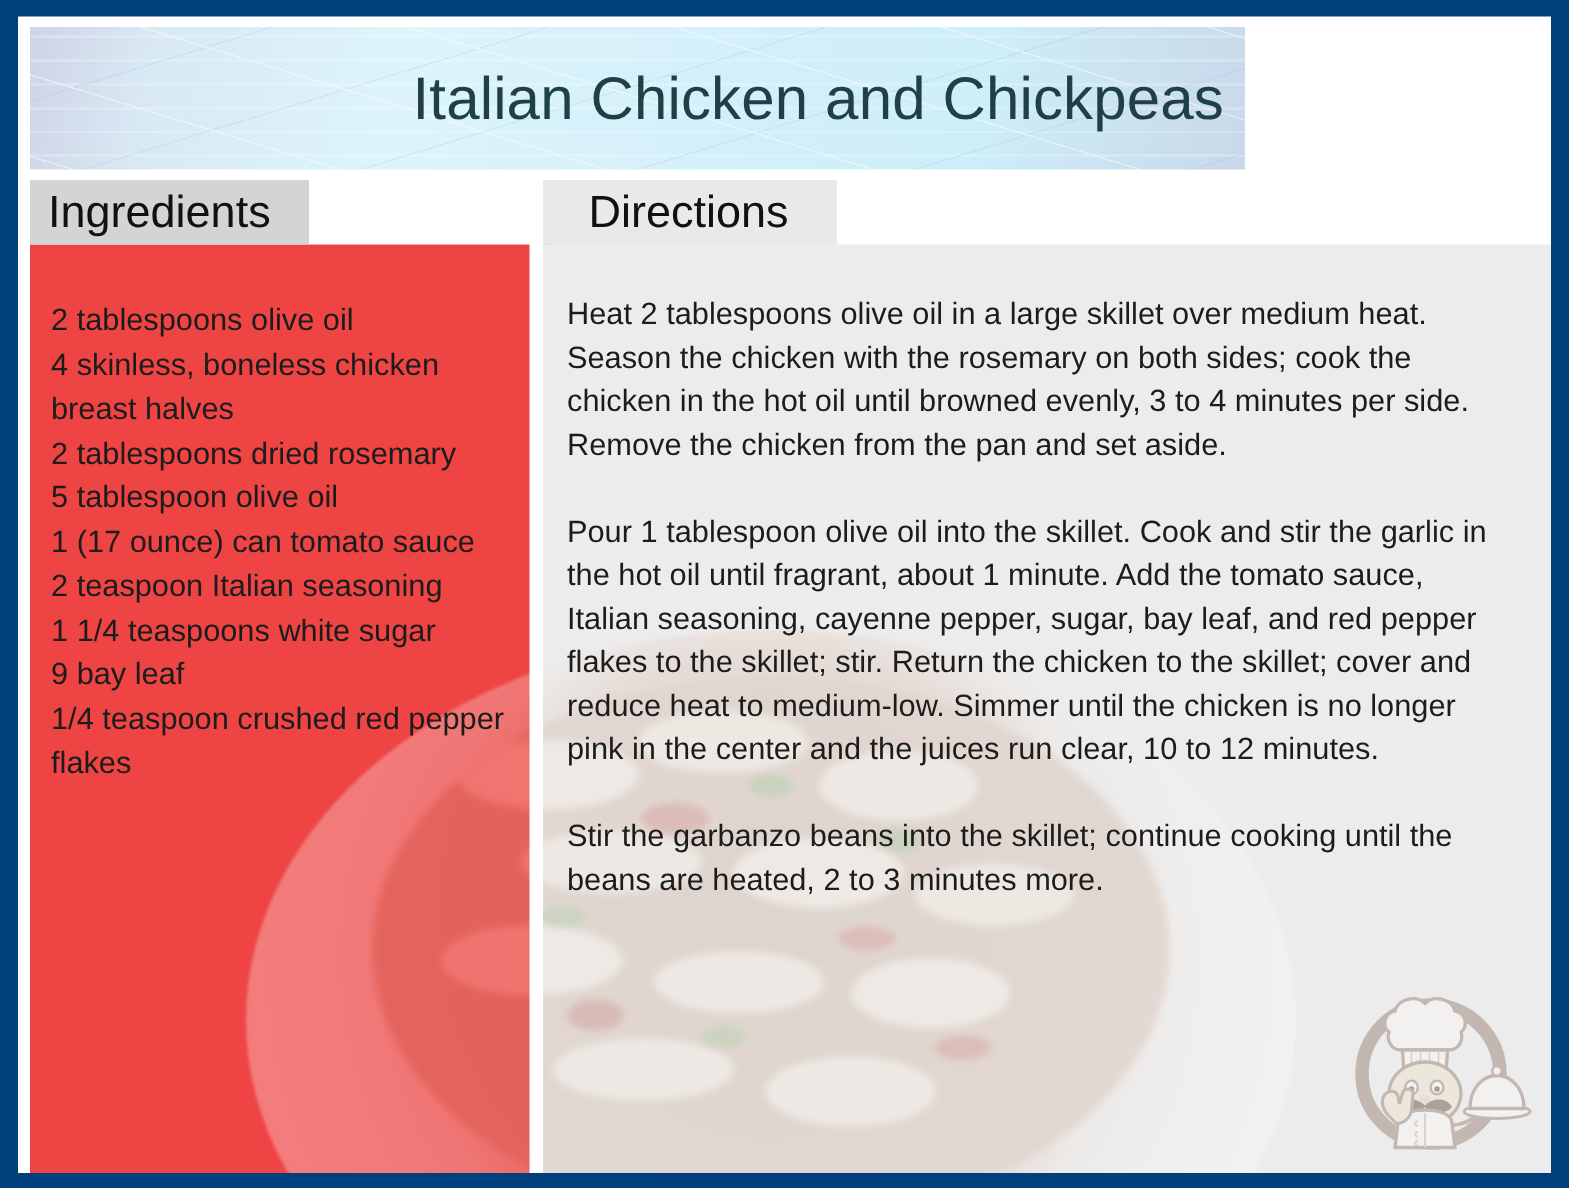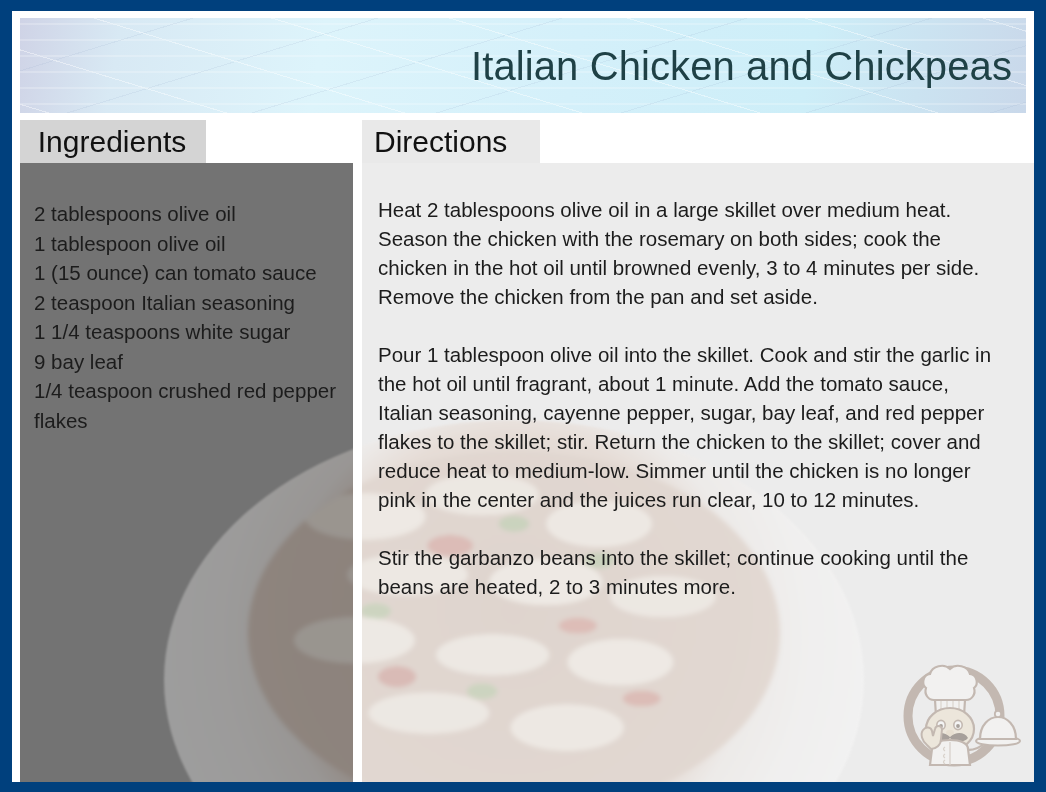--- a/index.html
+++ b/index.html
@@ -30,21 +30,21 @@
     height: 771px;
     background: #ffffff;
     overflow: hidden;
   }
 
   
   #title-banner {
     position: absolute;
     left: 8px;
     top: 7px;
-    width: 1006px;
+    width: 810px;
     height: 95px;
     background:
       linear-gradient(100deg, #cfd3e6 0%, #d8e9f4 10%, #ddf4fb 30%,
                       #d4f0fa 55%, #cdeef8 78%, #c9d8ea 100%);
     overflow: hidden;
   }
   
   #banner-texture {
     position: absolute;
     inset: -40px -20px;
@@ -102,33 +102,33 @@
     bottom: 0;
     overflow: hidden;
     z-index: 2;
   }
 
   
   #ingredients-tab {
     left: 8px;
     width: 186px;
     background: #d4d4d4;
-    justify-content: center;
   }
   #ingredients-panel {
     left: 8px;
     width: 349px;
-    background: #737373;
+    background: #ef4444;
   }
 
   
   #directions-tab {
     left: 350px;
-    width: 178px;
+    width: 196px;
     background: #e9e9e9;
+    justify-content: center;
   }
   #directions-panel {
     left: 350px;
     width: 672px;
     background: #ececec;
   }
 
   
   .photo-layer {
     position: absolute;
@@ -256,22 +256,24 @@
 
       <div class="panel-body" id="ingredients-panel">
         <div class="photo-layer">
           <div class="bowl">
             <div class="bowl-inner"></div>
           </div>
         </div>
         <div class="panel-content">
           <div id="ingredients-list">
               <div class="ingredient-item">2 tablespoons olive oil</div>
-              <div class="ingredient-item">1 tablespoon olive oil</div>
-              <div class="ingredient-item">1 (15 ounce) can tomato sauce</div>
+              <div class="ingredient-item">4 skinless, boneless chicken breast halves</div>
+              <div class="ingredient-item">2 tablespoons dried rosemary</div>
+              <div class="ingredient-item">5 tablespoon olive oil</div>
+              <div class="ingredient-item">1 (17 ounce) can tomato sauce</div>
               <div class="ingredient-item">2 teaspoon Italian seasoning</div>
               <div class="ingredient-item">1 1/4 teaspoons white sugar</div>
               <div class="ingredient-item">9 bay leaf</div>
               <div class="ingredient-item">1/4 teaspoon crushed red pepper flakes</div>
             </div>
         </div>
       </div>
 
       <div class="panel-body" id="directions-panel">
         <div class="photo-layer">

